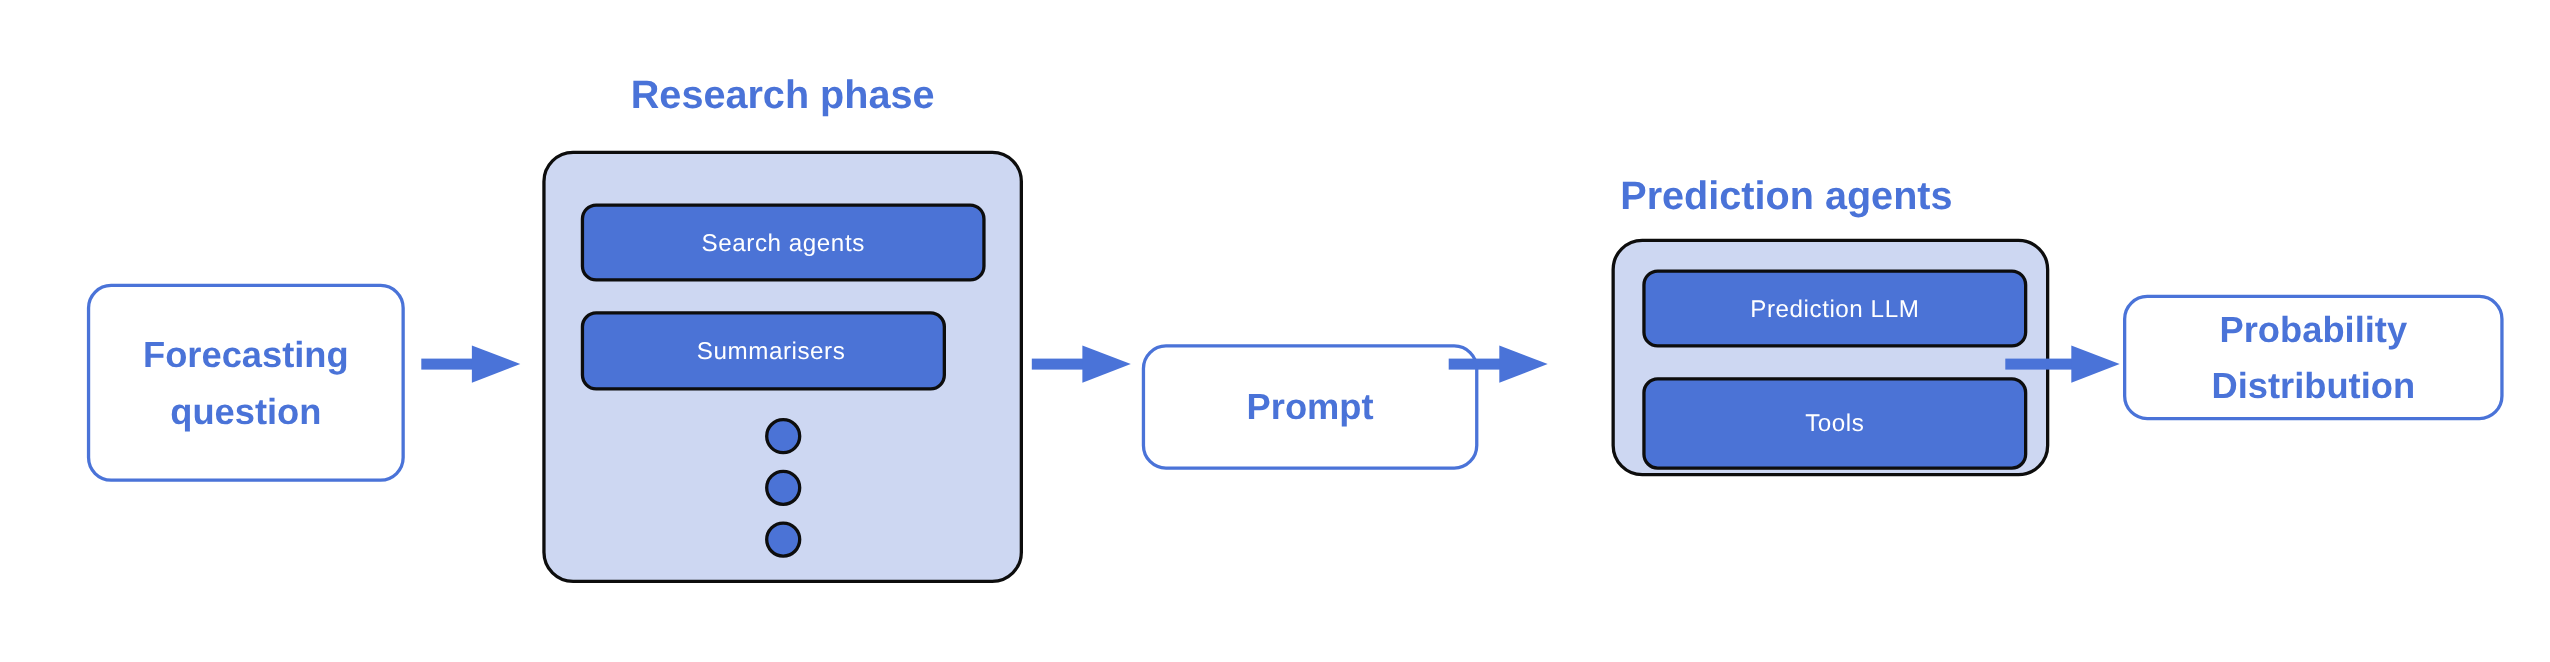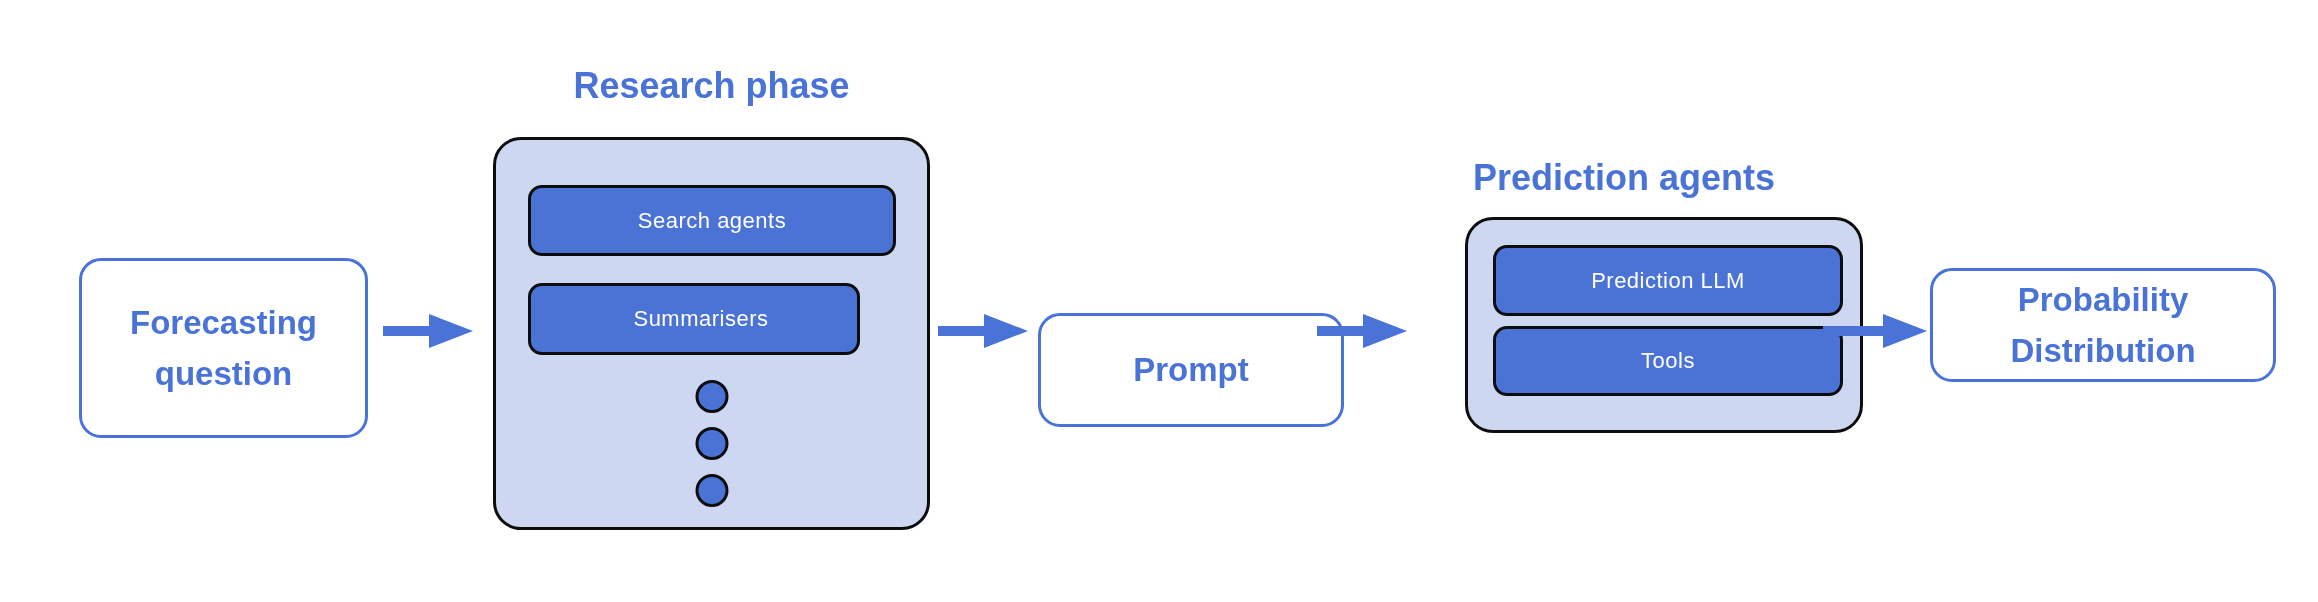--- a/index.html
+++ b/index.html
@@ -68,21 +68,21 @@
     color:var(--text-on-blue);
     font-size:22px;
     font-weight:400;
     letter-spacing:.5px;
     display:flex;align-items:center;justify-content:center;
     text-align:center;
   }
   #research-item-0{left:32px;top:45px;width:368px;height:71px;}
   #research-item-1{left:32px;top:143px;width:332px;height:72px;padding-left:14px;}
   #prediction-item-0{left:25px;top:25px;width:350px;height:71px;}
-  #prediction-item-1{left:25px;top:106px;width:350px;height:70px;}
+  #prediction-item-1{left:25px;top:123px;width:350px;height:84px;}
 
   
   .dots{
     position:absolute;
     left:50%;top:240px;
     transform:translateX(-50%);
     display:flex;flex-direction:column;gap:14px;
   }
   .dot{
     width:33px;height:33px;border-radius:50%;

